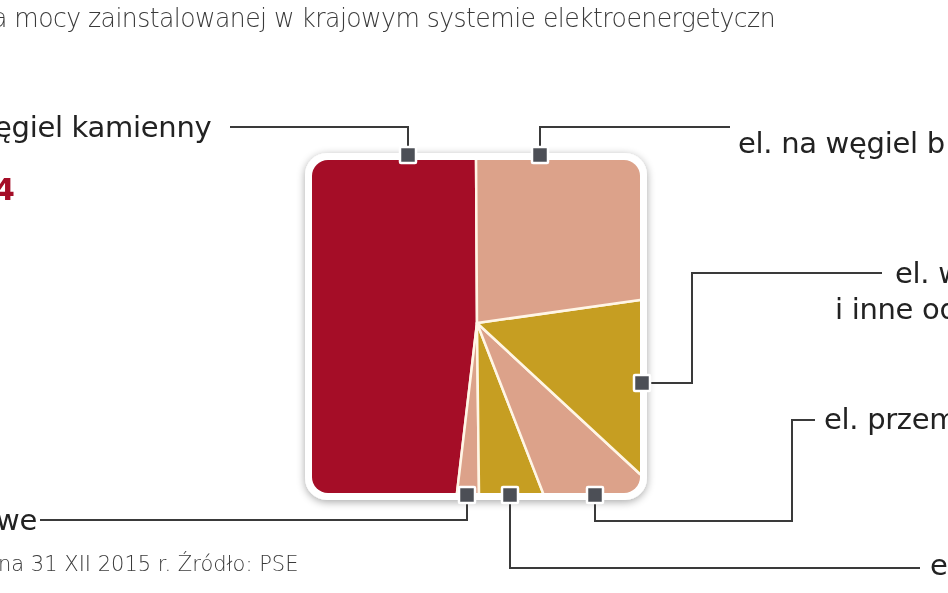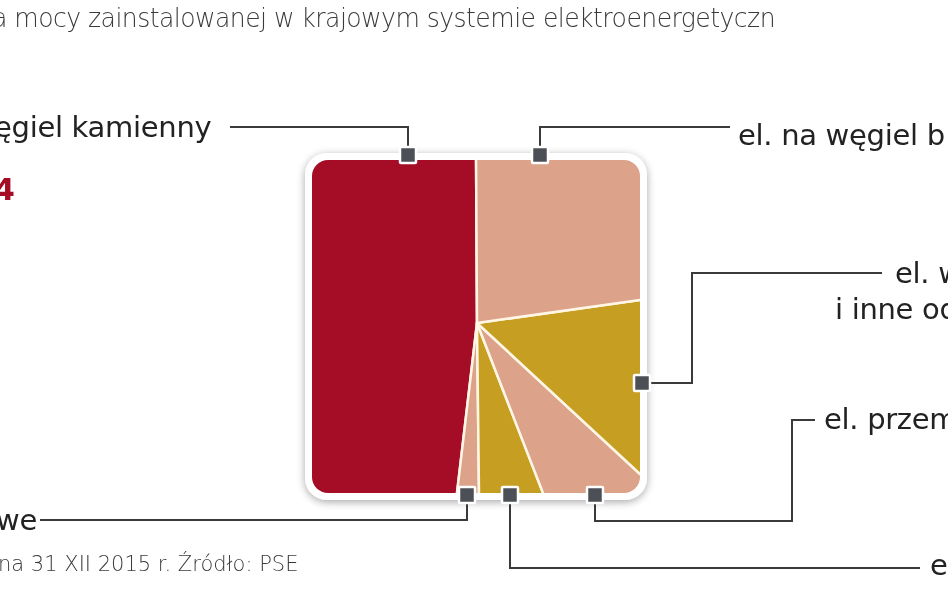--- a/index.html
+++ b/index.html
@@ -13,21 +13,21 @@
   svg.chart { position: absolute; left: 0; top: 0; }
 </style>
 </head>
 <body>
 
 <div class="title">a mocy zainstalowanej w krajowym systemie elektroenergetyczn</div>
 
 <div class="lbl" style="left:-6px; top:110px;">ęgiel kamienny</div>
 <div class="accent">4</div>
 
-<div class="lbl" style="left:738px; top:118px;">el. na węgiel b</div>
+<div class="lbl" style="left:738px; top:126px;">el. na węgiel b</div>
 
 <div class="lbl" style="left:895px; top:256px;">el. w</div>
 <div class="lbl" style="left:835px; top:292px;">i inne odn</div>
 
 <div class="lbl" style="left:824px; top:402px;">el. przem</div>
 
 <div class="lbl" style="left:930px; top:548px;">e</div>
 
 <div class="lbl" style="left:-4px; top:503px;">we</div>
 

